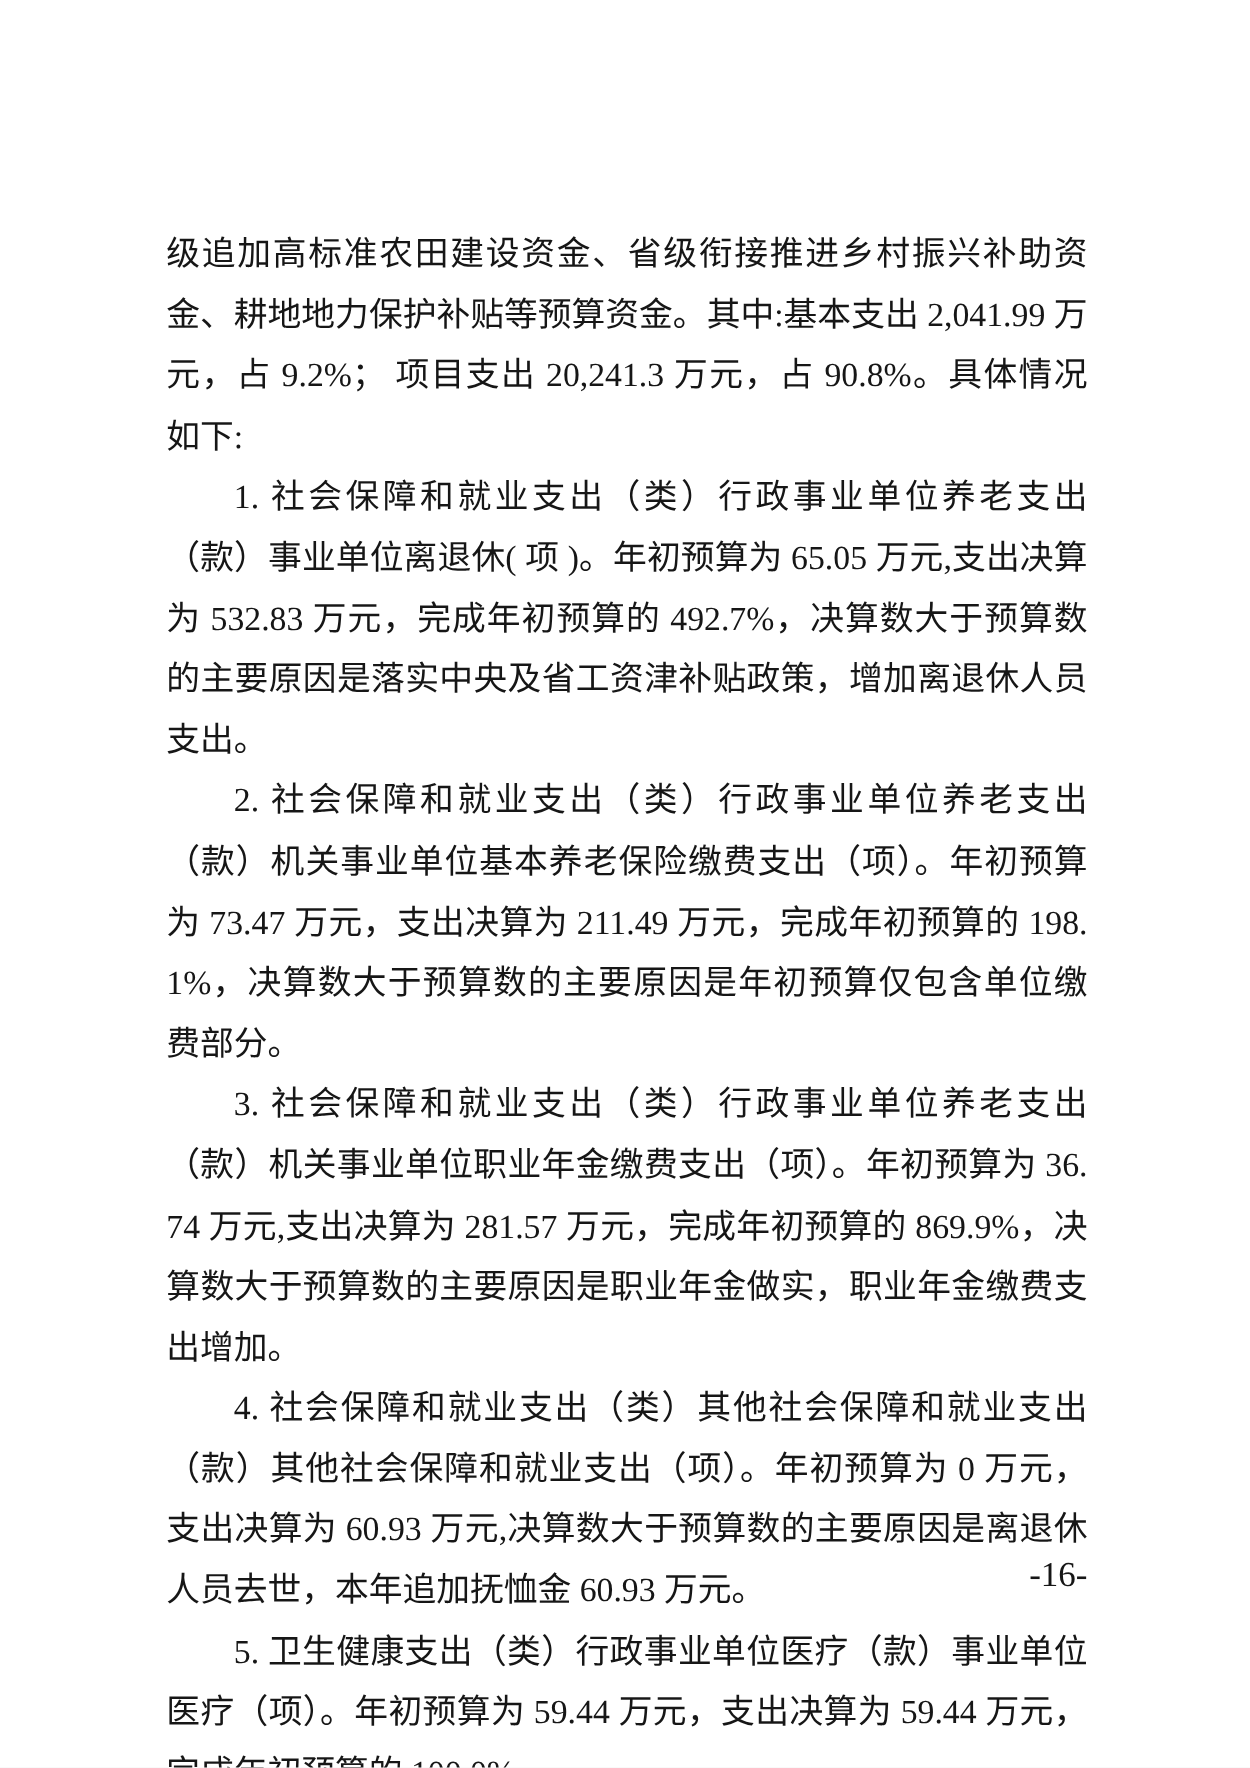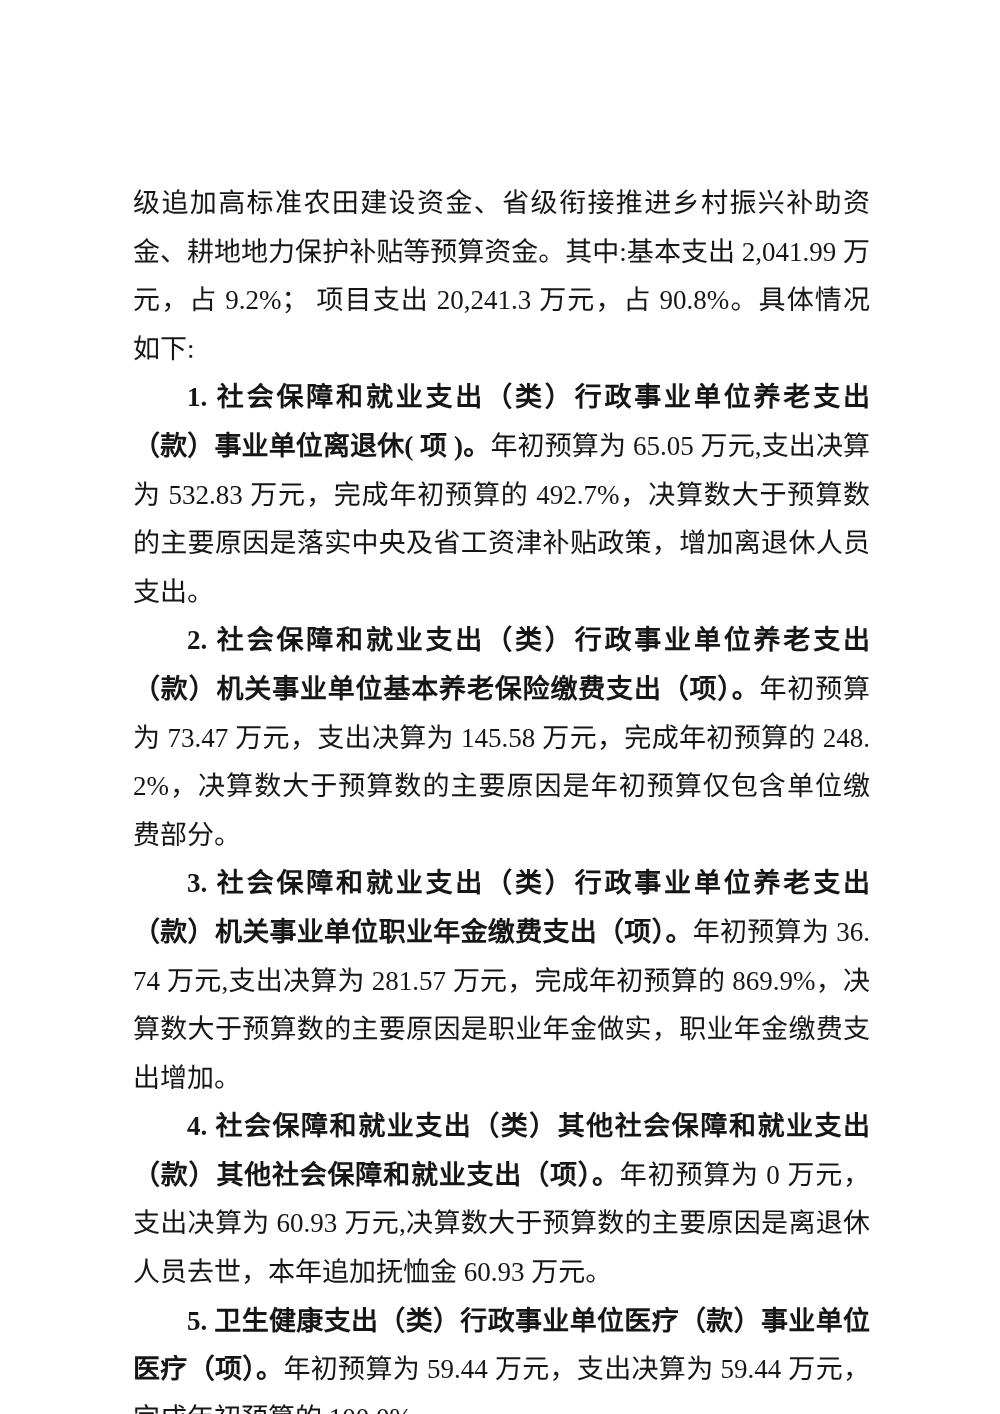--- a/index.html
+++ b/index.html
@@ -31,21 +31,21 @@
     font-size: 27px;
     line-height: 48.6px;
     text-align: justify;
     text-justify: inter-character;
     word-break: break-all;
   }
   .para.indent {
     text-indent: 54px;
   }
   .seg.bold {
-    font-weight: 700;
+    font-weight: 400;
     margin-top: 35px;
   }
   .footer {
     position: absolute;
     top: 1246px;
     left: 133px;
     width: 737px;
     text-align: right;
     font-size: 28px;
     line-height: 30px;
@@ -55,23 +55,24 @@
 </head>
 <body>
 
 <div class="page">
   <div class="content">
 
     <p class="para"><span class="seg">级追加高标准农田建设资金、省级衔接推进乡村振兴补助资金、耕地地力保护补贴等预算资金。其中:基本支出 2,041.99 万元，占 9.2%； 项目支出 20,241.3 万元，占 90.8%。具体情况如下:</span></p>
 
     <p class="para indent"><span class="seg bold">1. 社会保障和就业支出（类）行政事业单位养老支出（款）事业单位离退休( 项 )。</span><span class="seg">年初预算为 65.05 万元,支出决算为 532.83 万元，完成年初预算的 492.7%，决算数大于预算数的主要原因是落实中央及省工资津补贴政策，增加离退休人员支出。</span></p>
 
-    <p class="para indent"><span class="seg bold">2. 社会保障和就业支出（类）行政事业单位养老支出（款）机关事业单位基本养老保险缴费支出（项）。</span><span class="seg">年初预算为 73.47 万元，支出决算为 145.58 万元，完成年初预算的 248.2%，决算数大于预算数的主要原因是年初预算仅包含单位缴费部分。</span></p>
+    <p class="para indent"><span class="seg bold">2. 社会保障和就业支出（类）行政事业单位养老支出（款）机关事业单位基本养老保险缴费支出（项）。</span><span class="seg">年初预算为 73.47 万元，支出决算为 211.49 万元，完成年初预算的 198.1%，决算数大于预算数的主要原因是年初预算仅包含单位缴费部分。</span></p>
 
     <p class="para indent"><span class="seg bold">3. 社会保障和就业支出（类）行政事业单位养老支出（款）机关事业单位职业年金缴费支出（项）。</span><span class="seg">年初预算为 36.74 万元,支出决算为 281.57 万元，完成年初预算的 869.9%，决算数大于预算数的主要原因是职业年金做实，职业年金缴费支出增加。</span></p>
 
     <p class="para indent"><span class="seg bold">4. 社会保障和就业支出（类）其他社会保障和就业支出（款）其他社会保障和就业支出（项）。</span><span class="seg">年初预算为 0 万元，支出决算为 60.93 万元,决算数大于预算数的主要原因是离退休人员去世，本年追加抚恤金 60.93 万元。</span></p>
 
     <p class="para indent"><span class="seg bold">5. 卫生健康支出（类）行政事业单位医疗（款）事业单位医疗（项）。</span><span class="seg">年初预算为 59.44 万元，支出决算为 59.44 万元，完成年初预算的 100.0%。</span></p>
 
   </div>
 
+  <div class="footer">-16-</div>
 </div>
 
 </body></html>

